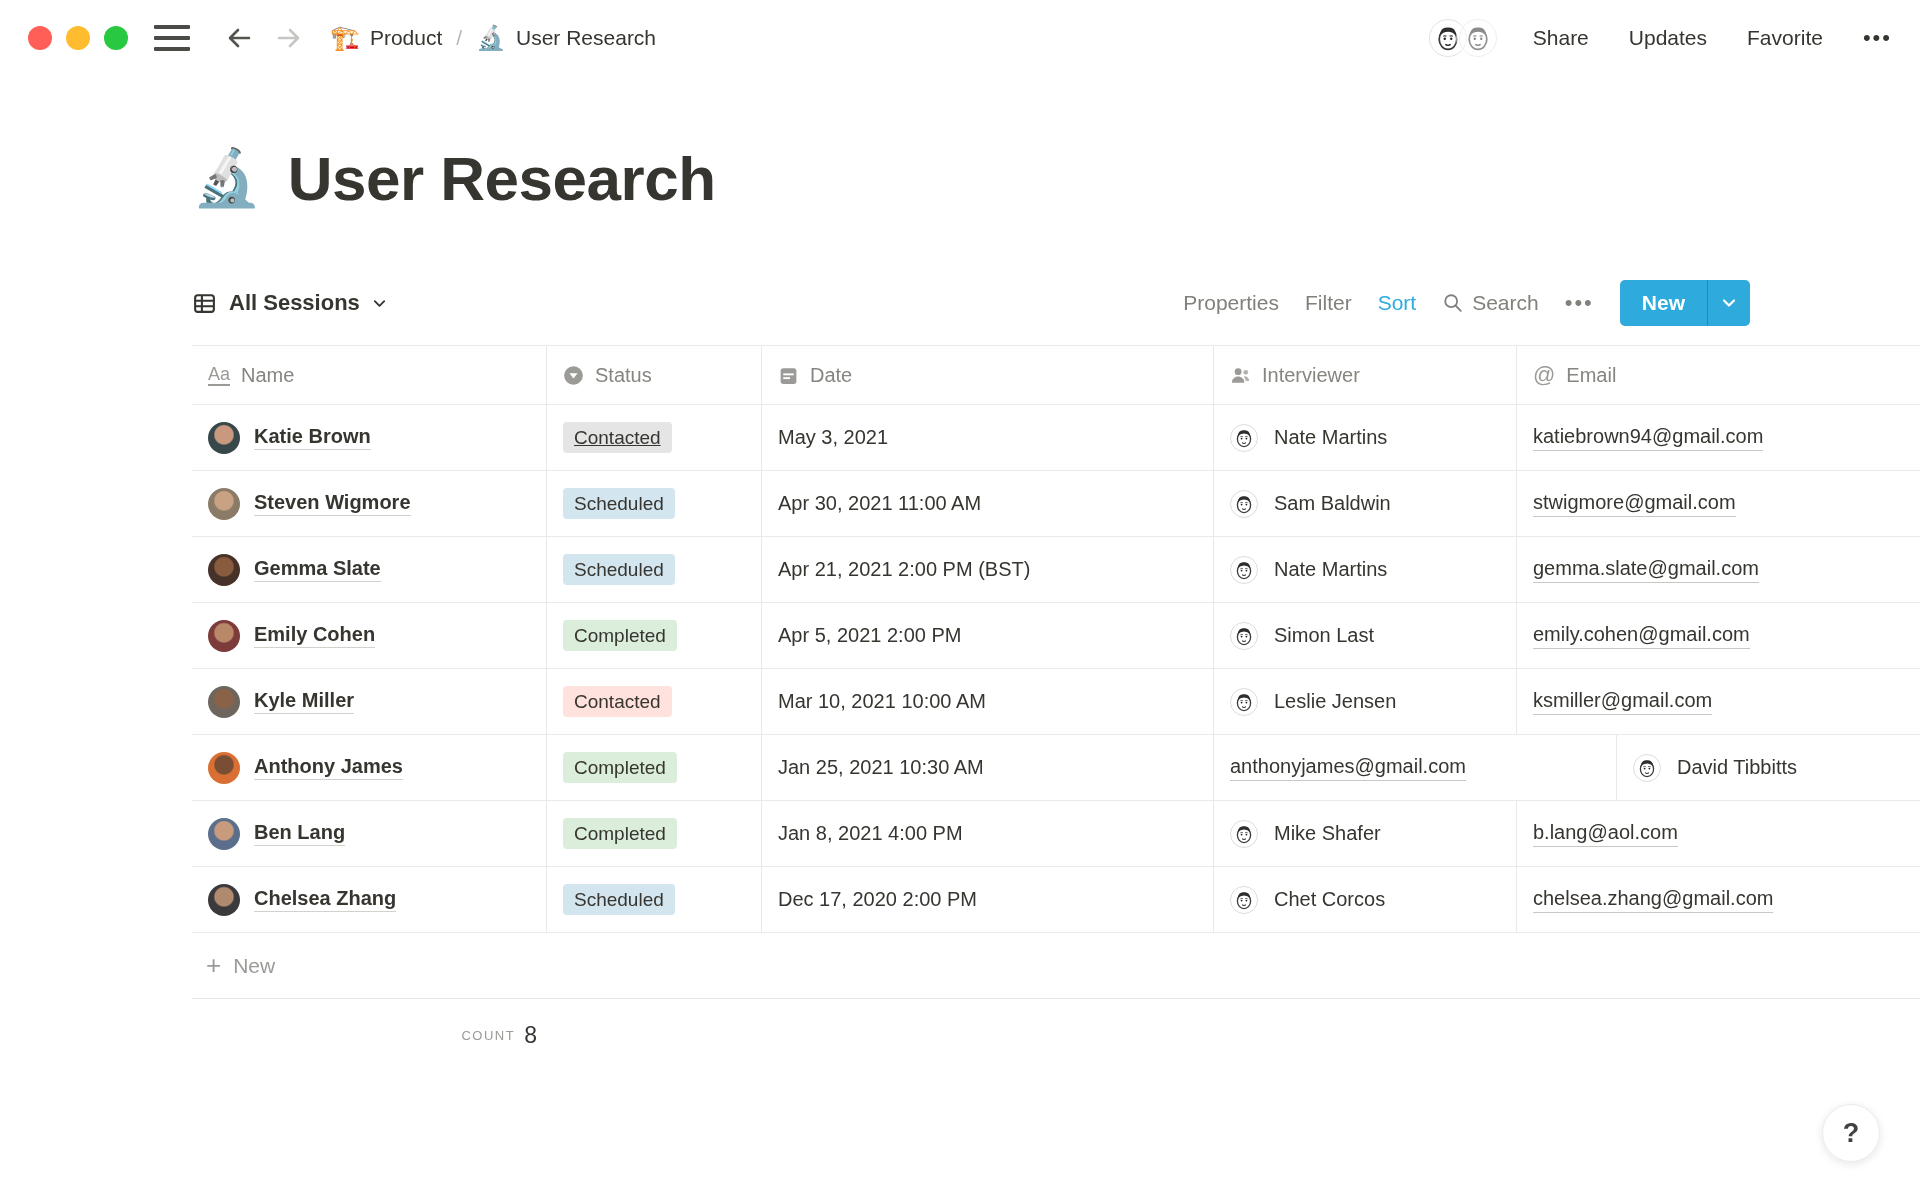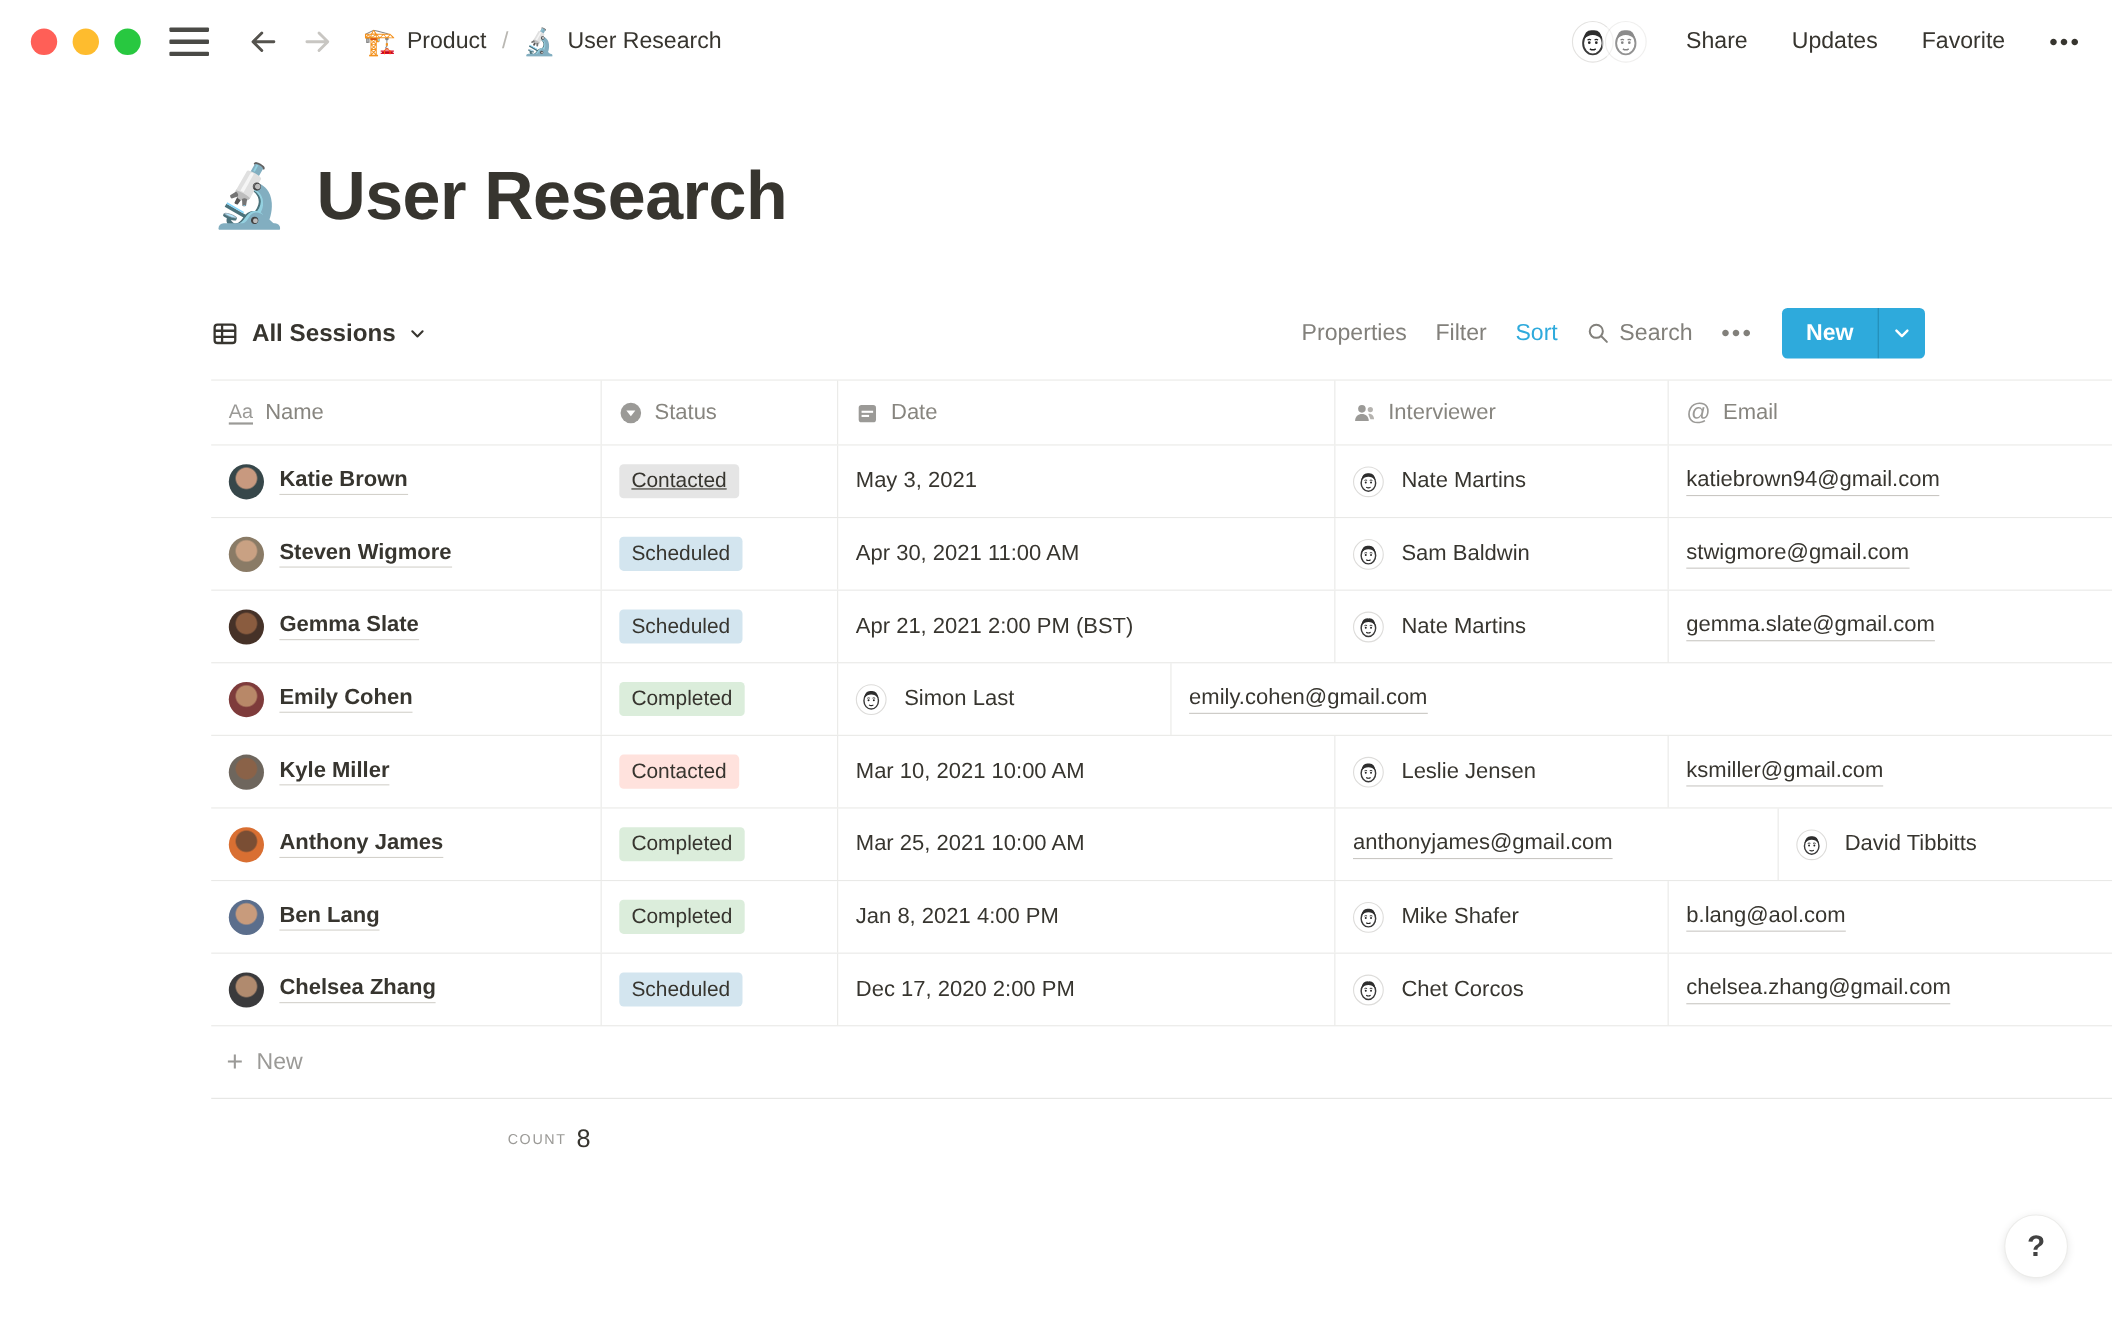--- a/index.html
+++ b/index.html
@@ -310,20 +310,21 @@
     </div>
 
     <div class="tr">
       <div class="td c-name">
           <span class="avatar av-3"></span>
         <span class="name-link">Emily Cohen</span>
         </div>
       <div class="td c-status">
           <span class="badge bg-green">Completed</span>
         </div>
+      <div class="td c-date">Apr 5, 2021 2:00 PM</div>
       <div class="td c-int">
         <span class="sketch">
             <svg>
               <use href="#face"></use>
             </svg>
           </span>
         <span>Simon Last</span>
         </div>
       <div class="td c-email">
           <span class="email-link">emily.cohen@gmail.com</span>
@@ -353,21 +354,21 @@
     </div>
 
     <div class="tr">
       <div class="td c-name">
           <span class="avatar av-5"></span>
         <span class="name-link">Anthony James</span>
         </div>
       <div class="td c-status">
           <span class="badge bg-green">Completed</span>
         </div>
-      <div class="td c-date">Mar 25, 2021 10:00 AM</div>
+      <div class="td c-date">Jan 25, 2021 10:30 AM</div>
       <div class="td c-email">
           <span class="email-link">anthonyjames@gmail.com</span>
         </div>
       <div class="td c-int">
         <span class="sketch">
             <svg>
               <use href="#face"></use>
             </svg>
           </span>
         <span>David Tibbitts</span>

